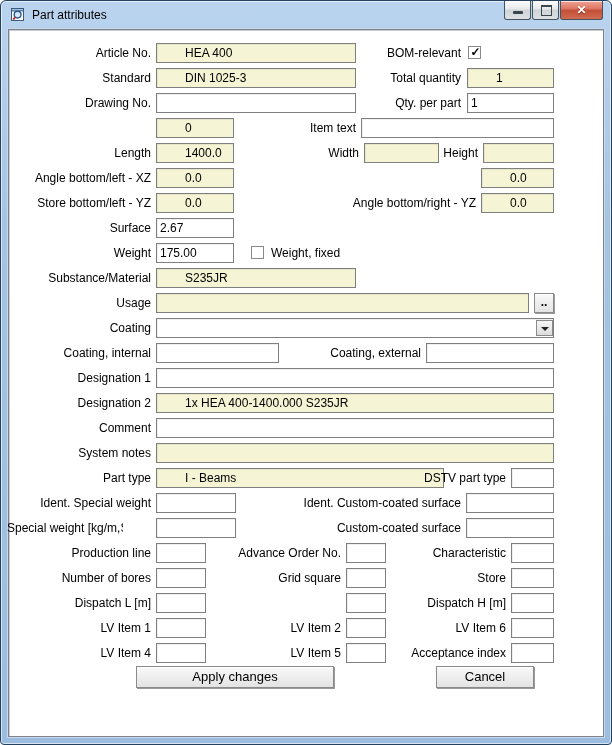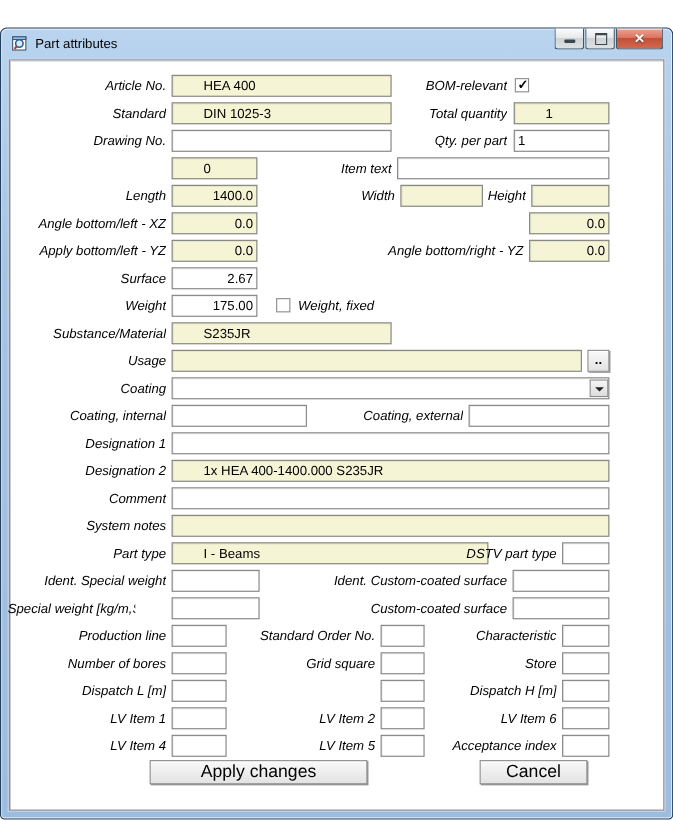--- a/index.html
+++ b/index.html
@@ -10,21 +10,20 @@
     -webkit-font-smoothing:antialiased;
   }
   
   .window{
     position:absolute;inset:0;
     background:linear-gradient(#bad4ef,#a5c4e4 30%,#9cbde0);
     border:1px solid #24415f;
     border-radius:6px 6px 4px 4px;
     box-shadow:inset 0 0 0 1px rgba(255,255,255,.6);
     box-sizing:border-box;
-    margin-top:25px;
   }
   .titlebar{
     position:absolute;left:0;top:0;right:0;height:28px;
     border-radius:6px 6px 0 0;
   }
   .title-icon{position:absolute;left:9px;top:6px;width:16px;height:16px;}
   .title-text{
     position:absolute;left:31px;top:7px;height:15px;line-height:15px;
     color:#000;font-size:12px;
   }
@@ -50,48 +49,48 @@
   .client{
     position:absolute;left:7px;right:7px;top:28px;bottom:7px;
     background:#fff;
     border:1px solid #7e828c;
     box-shadow:inset 1px 1px 0 #c9ccd2, 0 0 0 1px #c9d9ec;
     box-sizing:border-box;
   }
   
   .lbl{
     position:absolute;height:20px;line-height:20px;
-    text-align:right;white-space:nowrap;overflow:hidden;font-style:italic;
+    text-align:right;white-space:nowrap;overflow:hidden;
   }
   .lbl.left{text-align:left;}
   .fld{
     position:absolute;height:20px;line-height:18px;
     padding:0 3px;box-sizing:border-box;background:#fff;
     border:1px solid #7f7f7f;
     box-shadow:inset 1px 1px 0 rgba(0,0,0,.06);
     white-space:nowrap;overflow:hidden;cursor:text;
   }
   .fld.yellow{background:#f5f4d5;padding-left:28px;}
-  .fld.num{text-align:right;}
+  .fld.num{text-align:left;}
   .checkbox{
     position:absolute;width:13px;height:13px;background:#fff;
     border:1px solid #8a8a8a;box-sizing:border-box;cursor:default;
   }
   .checkbox .mark{
     position:absolute;left:0px;top:-3px;width:13px;text-align:center;
     font-size:12px;font-weight:bold;color:#000;line-height:16px;
   }
   .pushbtn{
     position:absolute;box-sizing:border-box;text-align:center;
     background:linear-gradient(#f9f9f9,#e3e3e3);
     border:1px solid #8a8a8a;
     box-shadow:1px 1px 0 #9b9b9b, inset 0 1px 0 #ffffff;
     cursor:default;
   }
-  .pushbtn.big{height:22px;line-height:20px;font-size:16px;}
+  .pushbtn.big{height:22px;line-height:20px;font-size:13px;}
   .browse-btn{width:20px;height:20px;line-height:16px;font-weight:bold;}
   .combo-arrow-btn{
     position:absolute;width:17px;height:16px;top:319px;left:535px;
     background:linear-gradient(#f6f6f6,#dcdcdc);
     border:1px solid #8a8a8a;box-sizing:border-box;cursor:default;
   }
   .arrow-down{
     position:absolute;left:4px;top:6px;width:0;height:0;
     border-left:4px solid transparent;border-right:4px solid transparent;
     border-top:4px solid #222;
@@ -148,21 +147,21 @@
   <div class="fld yellow num" style="left:155px;top:142px;width:78px">1400.0</div>
   <div class="lbl" style="left:300px;top:142px;width:58px">Width</div>
   <div class="fld yellow" style="left:363px;top:142px;width:75px"></div>
   <div class="lbl" style="left:437px;top:142px;width:40px">Height</div>
   <div class="fld yellow" style="left:482px;top:142px;width:71px"></div>
 
   <div class="lbl" style="left:6px;top:167px;width:144px">Angle bottom/left - XZ</div>
   <div class="fld yellow num" style="left:155px;top:167px;width:78px">0.0</div>
   <div class="fld yellow num" style="left:480px;top:167px;width:73px">0.0</div>
 
-  <div class="lbl" style="left:6px;top:192px;width:144px">Apply bottom/left - YZ</div>
+  <div class="lbl" style="left:6px;top:192px;width:144px">Store bottom/left - YZ</div>
   <div class="fld yellow num" style="left:155px;top:192px;width:78px">0.0</div>
   <div class="lbl" style="left:325px;top:192px;width:150px">Angle bottom/right - YZ</div>
   <div class="fld yellow num" style="left:480px;top:192px;width:73px">0.0</div>
 
   <div class="lbl" style="left:6px;top:217px;width:144px">Surface</div>
   <div class="fld num" style="left:155px;top:217px;width:78px">2.67</div>
 
   <div class="lbl" style="left:6px;top:242px;width:144px">Weight</div>
   <div class="fld num" style="left:155px;top:242px;width:78px">175.00</div>
   <div class="checkbox" style="left:250px;top:245px">
@@ -210,21 +209,21 @@
   <div class="lbl" style="left:280px;top:492px;width:180px">Ident. Custom-coated surface</div>
   <div class="fld" style="left:465px;top:492px;width:88px"></div>
 
   <div class="lbl" style="left:6px;top:517px;width:116px">Special weight [kg/m,St]</div>
   <div class="fld" style="left:155px;top:517px;width:80px"></div>
   <div class="lbl" style="left:280px;top:517px;width:180px">Custom-coated surface</div>
   <div class="fld" style="left:465px;top:517px;width:88px"></div>
 
   <div class="lbl" style="left:6px;top:542px;width:144px">Production line</div>
   <div class="fld" style="left:155px;top:542px;width:50px"></div>
-  <div class="lbl" style="left:210px;top:542px;width:130px">Standard Order No.</div>
+  <div class="lbl" style="left:210px;top:542px;width:130px">Advance Order No.</div>
   <div class="fld" style="left:345px;top:542px;width:40px"></div>
   <div class="lbl" style="left:390px;top:542px;width:115px">Characteristic</div>
   <div class="fld" style="left:510px;top:542px;width:43px"></div>
 
   <div class="lbl" style="left:6px;top:567px;width:144px">Number of bores</div>
   <div class="fld" style="left:155px;top:567px;width:50px"></div>
   <div class="lbl" style="left:210px;top:567px;width:130px">Grid square</div>
   <div class="fld" style="left:345px;top:567px;width:40px"></div>
   <div class="lbl" style="left:390px;top:567px;width:115px">Store</div>
   <div class="fld" style="left:510px;top:567px;width:43px"></div>

